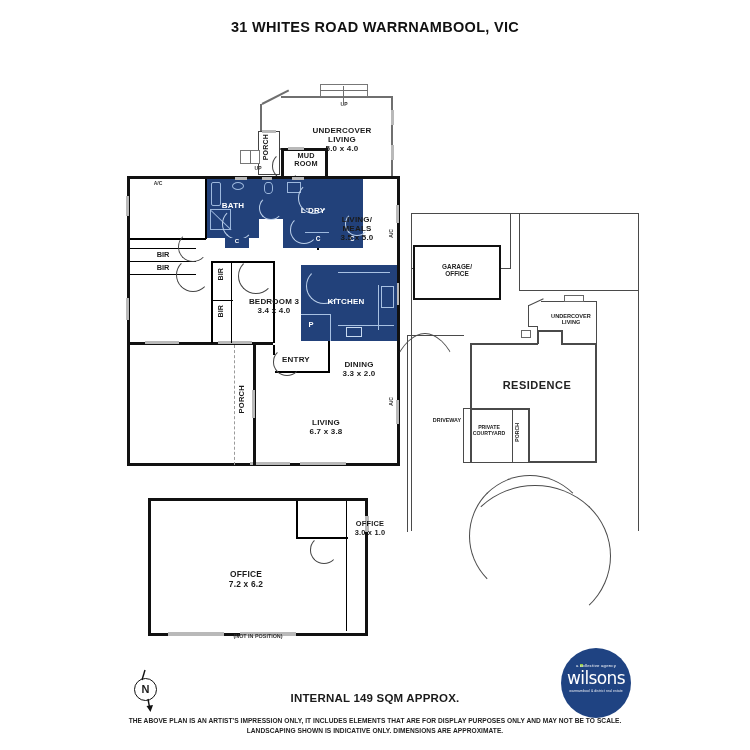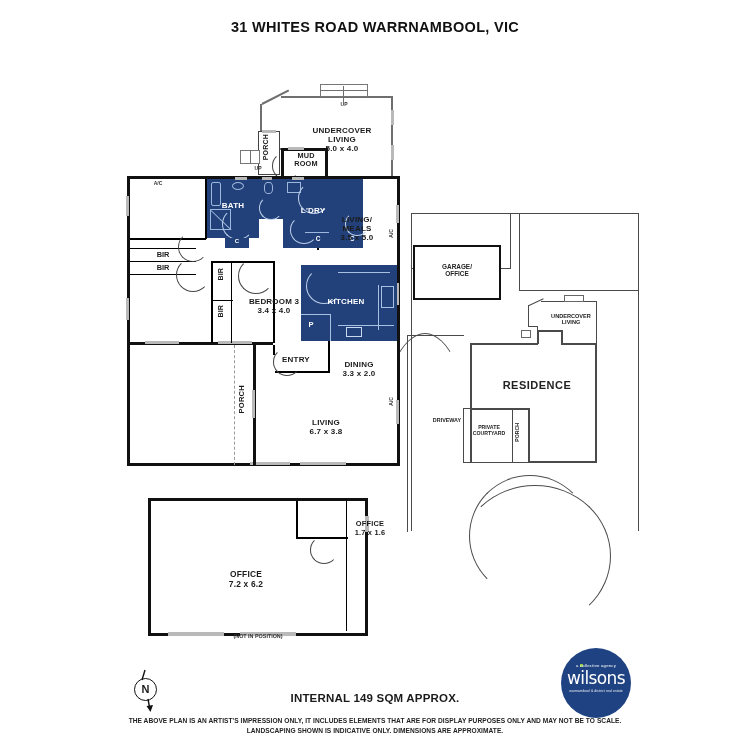--- a/index.html
+++ b/index.html
@@ -287,21 +287,21 @@
   <div class="win" style="left:20px;top:134px;width:56px;height:3.5px;"></div>
   <div class="win" style="left:92px;top:134px;width:56px;height:3.5px;"></div>
   <div class="win" style="left:217px;top:18px;width:3.5px;height:16px;"></div>
 
   <div class="w" style="left:148px;top:3px;width:2px;height:38px;"></div>
   <div class="w" style="left:148px;top:39px;width:52px;height:2px;"></div>
   <div class="w" style="left:198px;top:3px;width:1.4px;height:130px;"></div>
   <div class="arc" style="left:162px;top:38px;width:26px;height:26px;"></div>
   <div class="lbl" style="left:150px;top:14px;width:48px;font-size:7.4px;margin-left:48px;">
     <span>OFFICE</span>
-    <span class="dim">1.7 x 1.6</span>
+    <span class="dim">3.0 x 1.0</span>
   </div>
 
   <div class="lbl" style="left:62px;top:63px;width:72px;font-size:8.4px;">
     <span>OFFICE</span>
     <span class="dim">7.2 x 6.2</span>
   </div>
 </div>
 <div id="notinposition">(NOT IN POSITION)</div>
 
 <div id="compass">

